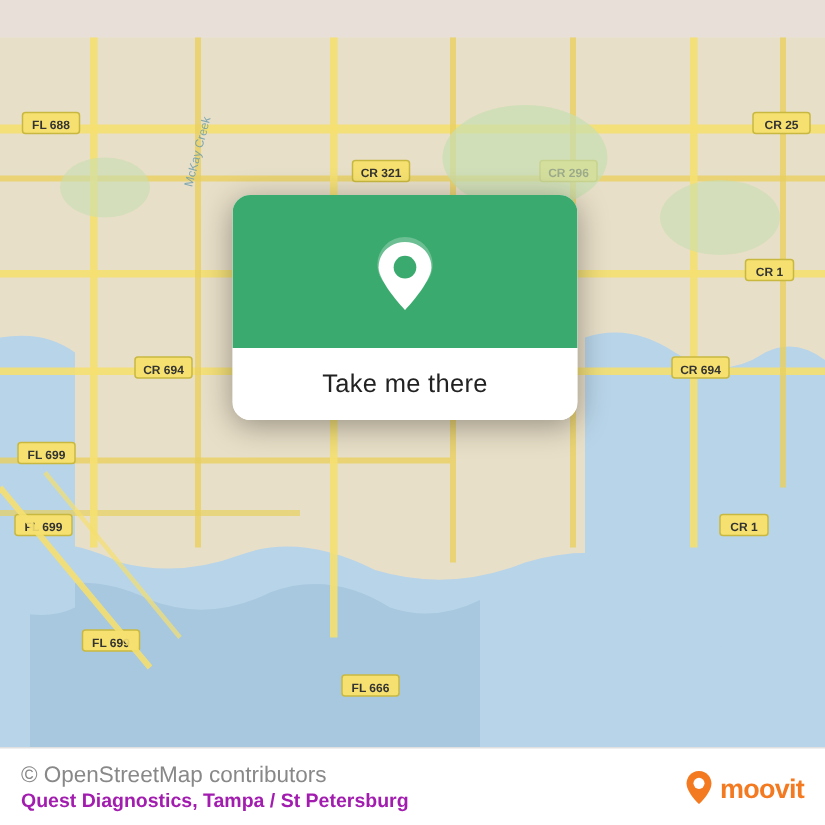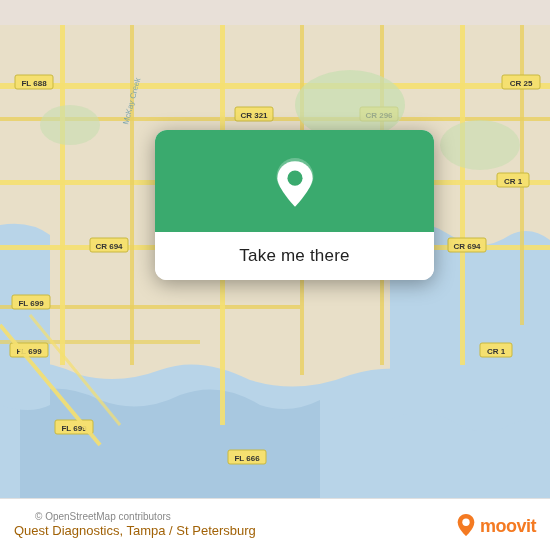--- a/index.html
+++ b/index.html
@@ -25,21 +25,21 @@
       position: absolute;
       top: 0; left: 0;
       width: 100%; height: 100%;
     }
 
     
     #card-overlay {
       position: absolute;
       top: 130px;
       left: 155px;
-      width: 279px;
+      width: 230px;
       background: white;
       border-radius: 12px;
       box-shadow: 0 4px 20px rgba(0,0,0,0.35);
       display: flex;
       flex-direction: column;
       align-items: center;
       overflow: hidden;
     }
 
     #card-green-area {
@@ -83,30 +83,29 @@
       border-top: 1px solid #e0e0e0;
       height: 52px;
     }
 
     #bottom-left {
       display: flex;
       flex-direction: column;
     }
 
     #copyright-text {
-      font-size: 10px;
+      font-size: 15px;
       color: #888;
       margin-bottom: 1px;
-      margin-left: 21px;
     }
 
     #location-label {
       font-size: 13px;
-      color: #a16207;
-      font-weight: 400;
+      color: #a21caf;
+      font-weight: 700;
     }
 
     #moovit-logo {
       display: flex;
       align-items: flex-end;
       gap: 4px;
     }
 
     #moovit-pin {
       width: 20px;

